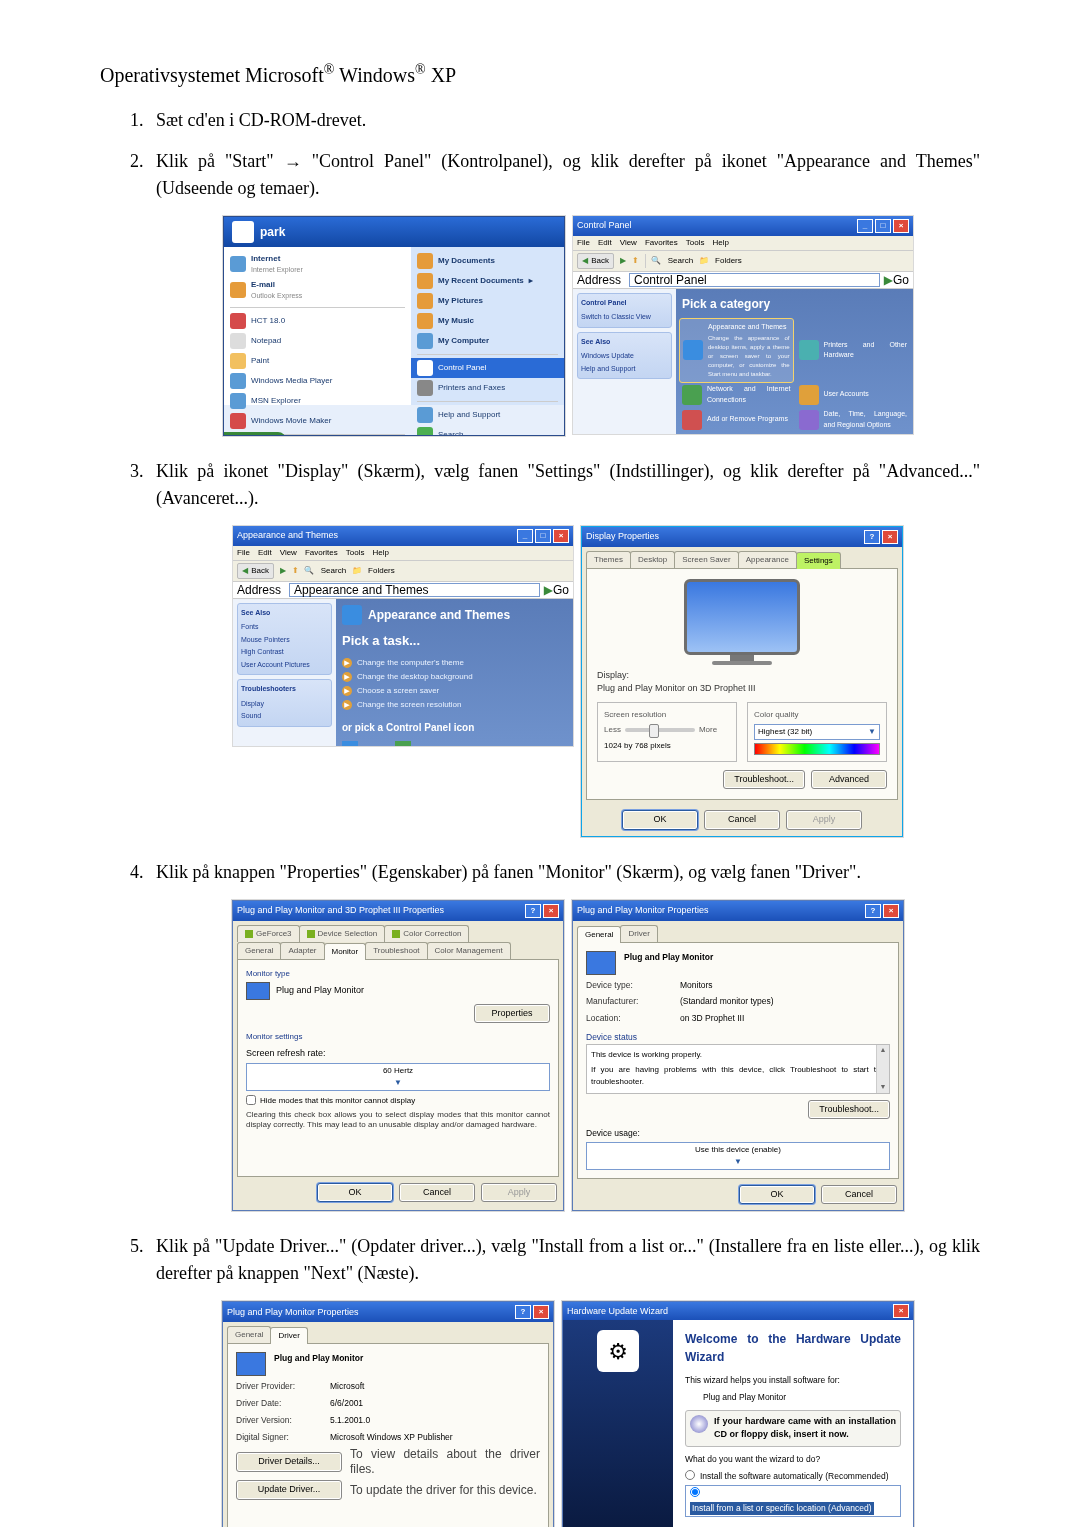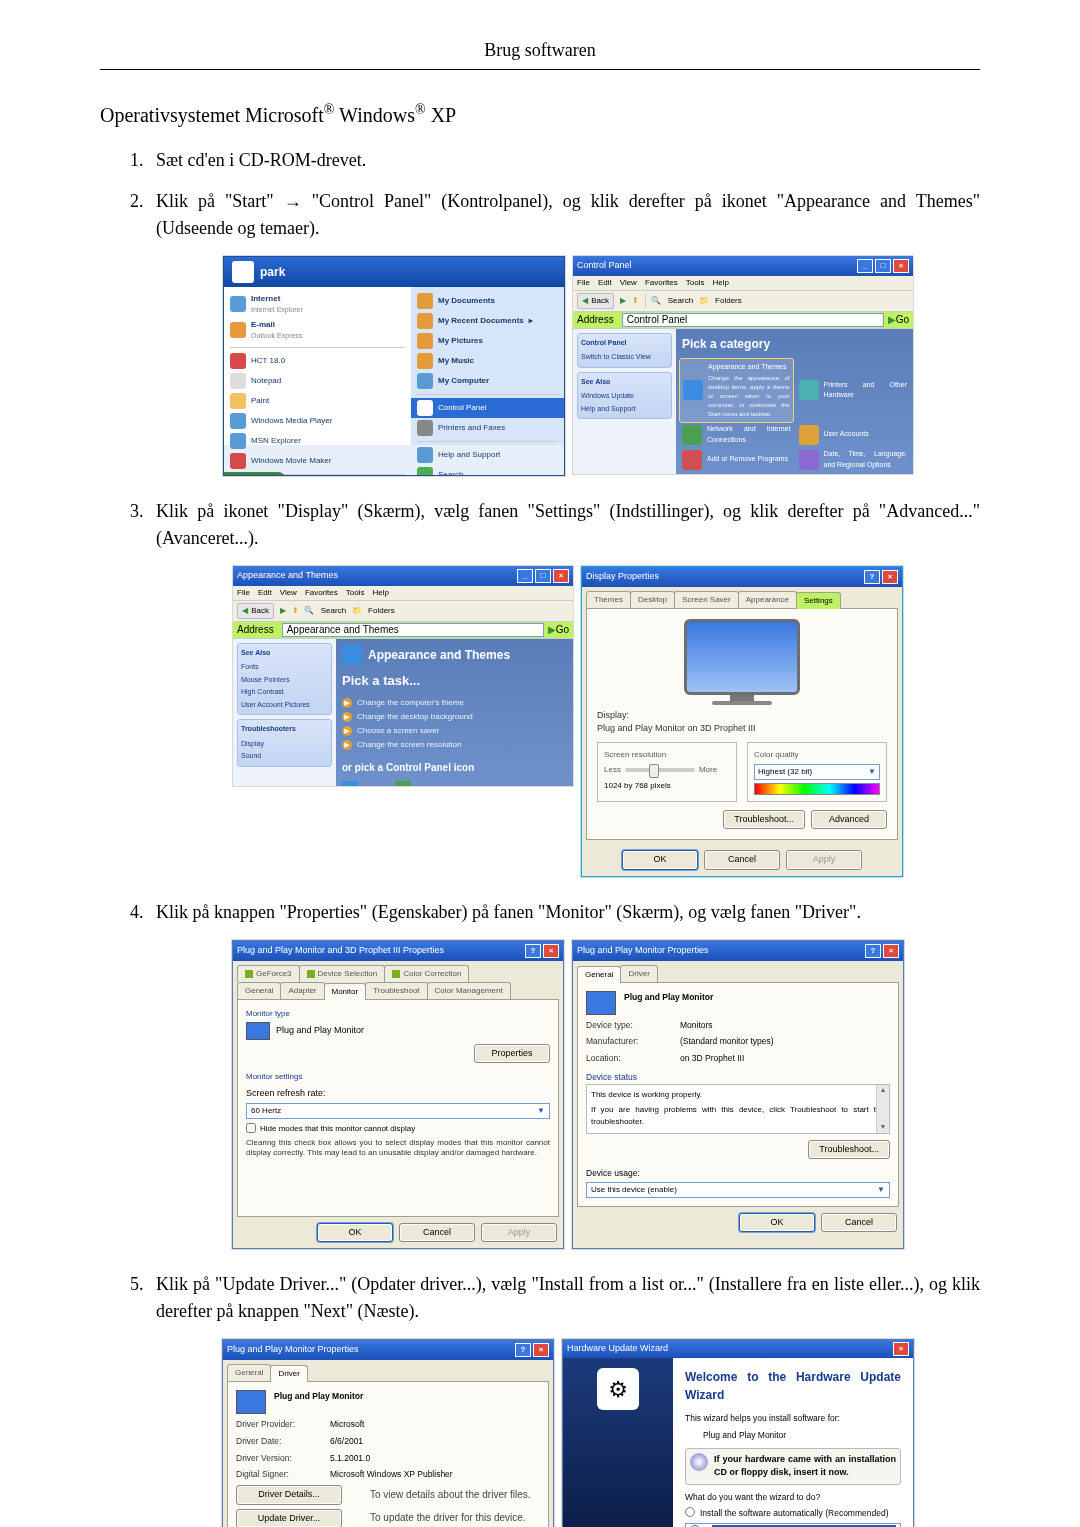--- a/index.html
+++ b/index.html
@@ -180,24 +180,24 @@
     display:flex; align-items:center; gap:6px; padding:0 4px;
     font-size:8px;
   }
   .toolbar .back {
     display:flex; align-items:center; gap:3px;
     background:#e6e6e6; border:1px solid #bbb; border-radius:2px;
     padding:1px 4px;
   }
   .addrbar {
     height: 16px;
-    background:#bef264;
+    background:#ffffff;
     border-bottom:1px solid #ccc;
     display:flex; align-items:center;
-    font-size:10px;
+    font-size:12px;
     padding-right:4px;
   }
   .addrbar .field {
     flex:1; background:#fff; border:1px solid #7a9bd0; margin:0 4px;
     padding:0 4px; height:12px; line-height:12px;
   }
   .cp-body {
     display:flex;
     height: 148px;
   }
@@ -407,20 +407,21 @@
   .grp {
     margin-bottom:8px;
   }
   .grp .ttl { color:#1a3a8c; font-size:8px; margin-bottom:2px;}
   .mon-row { display:flex; align-items:center; gap:6px; }
   .mon-row .mi { width:22px;height:16px; background:#3a78e0; border:1px solid #555;}
   .sel {
     border:1px solid #7a9bd0; background:#fff; padding:1px 4px;
     display:flex; justify-content:space-between; align-items:center;
     font-size:8px;
+    flex-direction:column;
   }
   .chk { display:flex; gap:4px; align-items:flex-start; font-size:8px; margin-top:4px;}
   .chk input { margin:0; width:10px; height:10px;}
   .note { font-size:8px; color:#333; margin-top:3px; line-height:1.25;}
   .mp-footer {
     display:flex; justify-content:flex-end; gap:6px;
     padding:6px;
   }
 
   
@@ -433,21 +434,21 @@
     box-sizing:border-box;
     font-size:8.5px;
   }
   .dv-row { display:flex; gap:8px; margin-bottom:4px; align-items:flex-start;}
   .dv-label { width:86px; text-align:left; color:#333;}
   .dv-val { flex:1; }
   .dv-btnrow {
     display:flex; gap:8px; align-items:center; margin:4px 0;
   }
   .dv-btnrow .btn { min-width:84px; }
-  .dv-btnrow .desc { flex:1; font-size:10px; color:#444; line-height:1.2;margin-left:20px;}
+  .dv-btnrow .desc { flex:1; font-size:12px; color:#444; line-height:1.2;}
   .device-icon { width:28px;height:22px;background:#3a78e0;border:1px solid #555; flex-shrink:0;}
   .scroll {
     border:1px solid #bbb; background:#fff; padding:4px; font-size:8px;
     height:40px; overflow:hidden; position:relative;
   }
   .scroll .sbr {
     position:absolute; right:0; top:0; width:12px; height:100%;
     background:#e8e8e8; border-left:1px solid #ccc;
     display:flex; flex-direction:column; justify-content:space-between; align-items:center;
     font-size:7px; color:#666;
@@ -502,21 +503,20 @@
   .radio-row { display:flex; gap:5px; align-items:flex-start; margin:3px 0; font-size:8.5px;}
   .radio-row input { margin:0; width:10px;height:10px; }
   .radio-row.sel label { background:#2a5aa0; color:#fff; padding:0 2px;}
   sup { font-size: 0.7em; }
 </style>
 </head>
 <body>
 
 <div class="page">
 
-  <div class="header">Brug softwaren</div>
 
   <p class="body-text">
     <span>Operativsystemet Microsoft</span><sup>®</sup><span> Windows</span><sup>®</sup><span> XP</span>
   </p>
 
   <ol class="steps">
 
     <li>
       <span>Sæt cd'en i CD-ROM-drevet.</span>
     </li>

